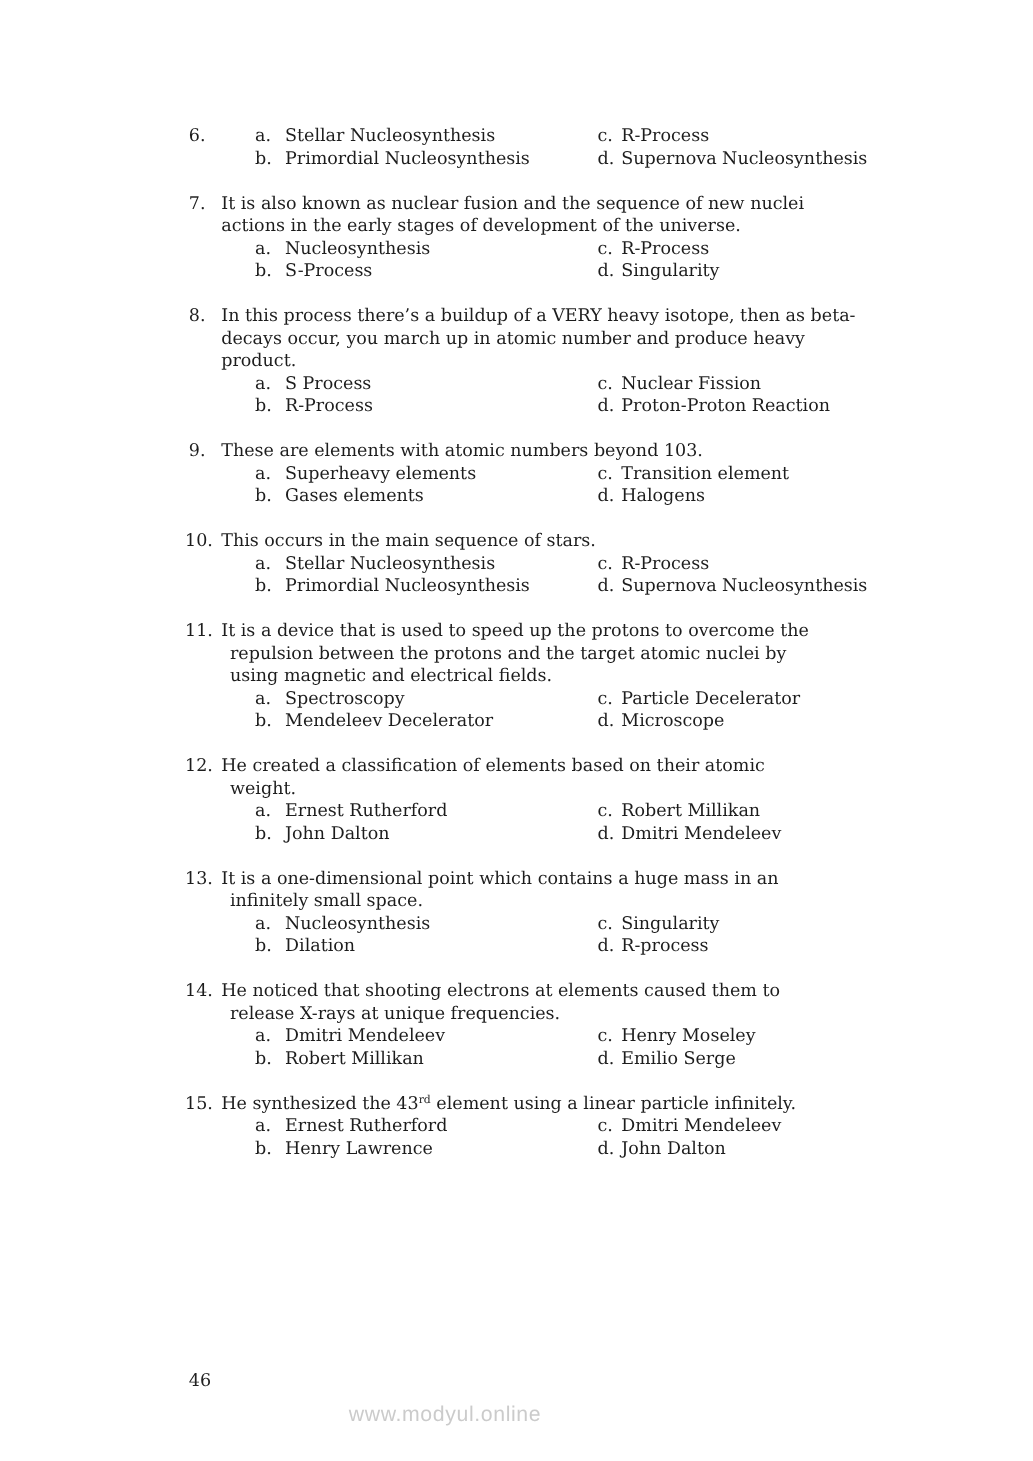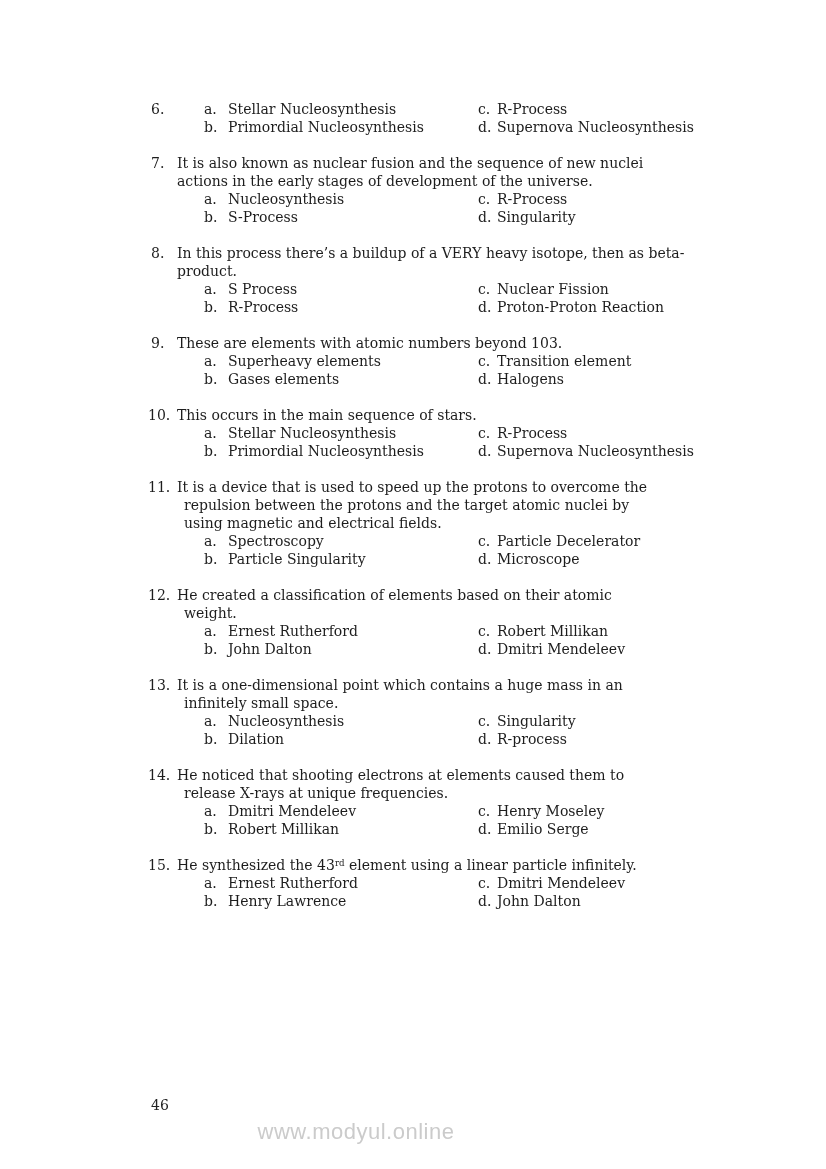--- a/index.html
+++ b/index.html
@@ -38,21 +38,21 @@
     width: 560px;
     color: #222222;
   }
   .watermark {
     position: absolute;
     top: 1121px;
     left: 0;
     width: 712px;
     text-align: center;
     font-family: "Liberation Sans", "DejaVu Sans", sans-serif;
-    font-size: 22px;
+    font-size: 17px;
     line-height: 22px;
     letter-spacing: 0.5px;
     color: #cbcbcb;
   }
 </style>
 </head>
 <body>
 
 <div class="page">
   <div class="content">
@@ -100,20 +100,21 @@
           </span>
           <span class="opt-right">
             <span class="opt-label">d.</span>
             <span class="opt-text">Singularity</span>
           </span>
         </div>
       </div>
       <div class="question">
         <span class="q-number">8.</span>
         <div class="q-line">In this process there’s a buildup of a VERY heavy isotope, then as beta-</div>
+        <div class="q-line">decays occur, you march up in atomic number and produce heavy</div>
         <div class="q-line">product.</div>
         <div class="opt-row">
           <span class="opt-left">
             <span class="opt-label">a.</span>
             <span class="opt-text">S Process</span>
           </span>
           <span class="opt-right">
             <span class="opt-label">c.</span>
             <span class="opt-text">Nuclear Fission</span>
           </span>
@@ -188,21 +189,21 @@
             <span class="opt-text">Spectroscopy</span>
           </span>
           <span class="opt-right">
             <span class="opt-label">c.</span>
             <span class="opt-text">Particle Decelerator</span>
           </span>
         </div>
         <div class="opt-row">
           <span class="opt-left">
             <span class="opt-label">b.</span>
-            <span class="opt-text">Particle Singularity</span>
+            <span class="opt-text">Mendeleev Decelerator</span>
           </span>
           <span class="opt-right">
             <span class="opt-label">d.</span>
             <span class="opt-text">Microscope</span>
           </span>
         </div>
       </div>
       <div class="question">
         <span class="q-number wide">12.</span>
         <div class="q-line">He created a classification of elements based on their atomic</div>

